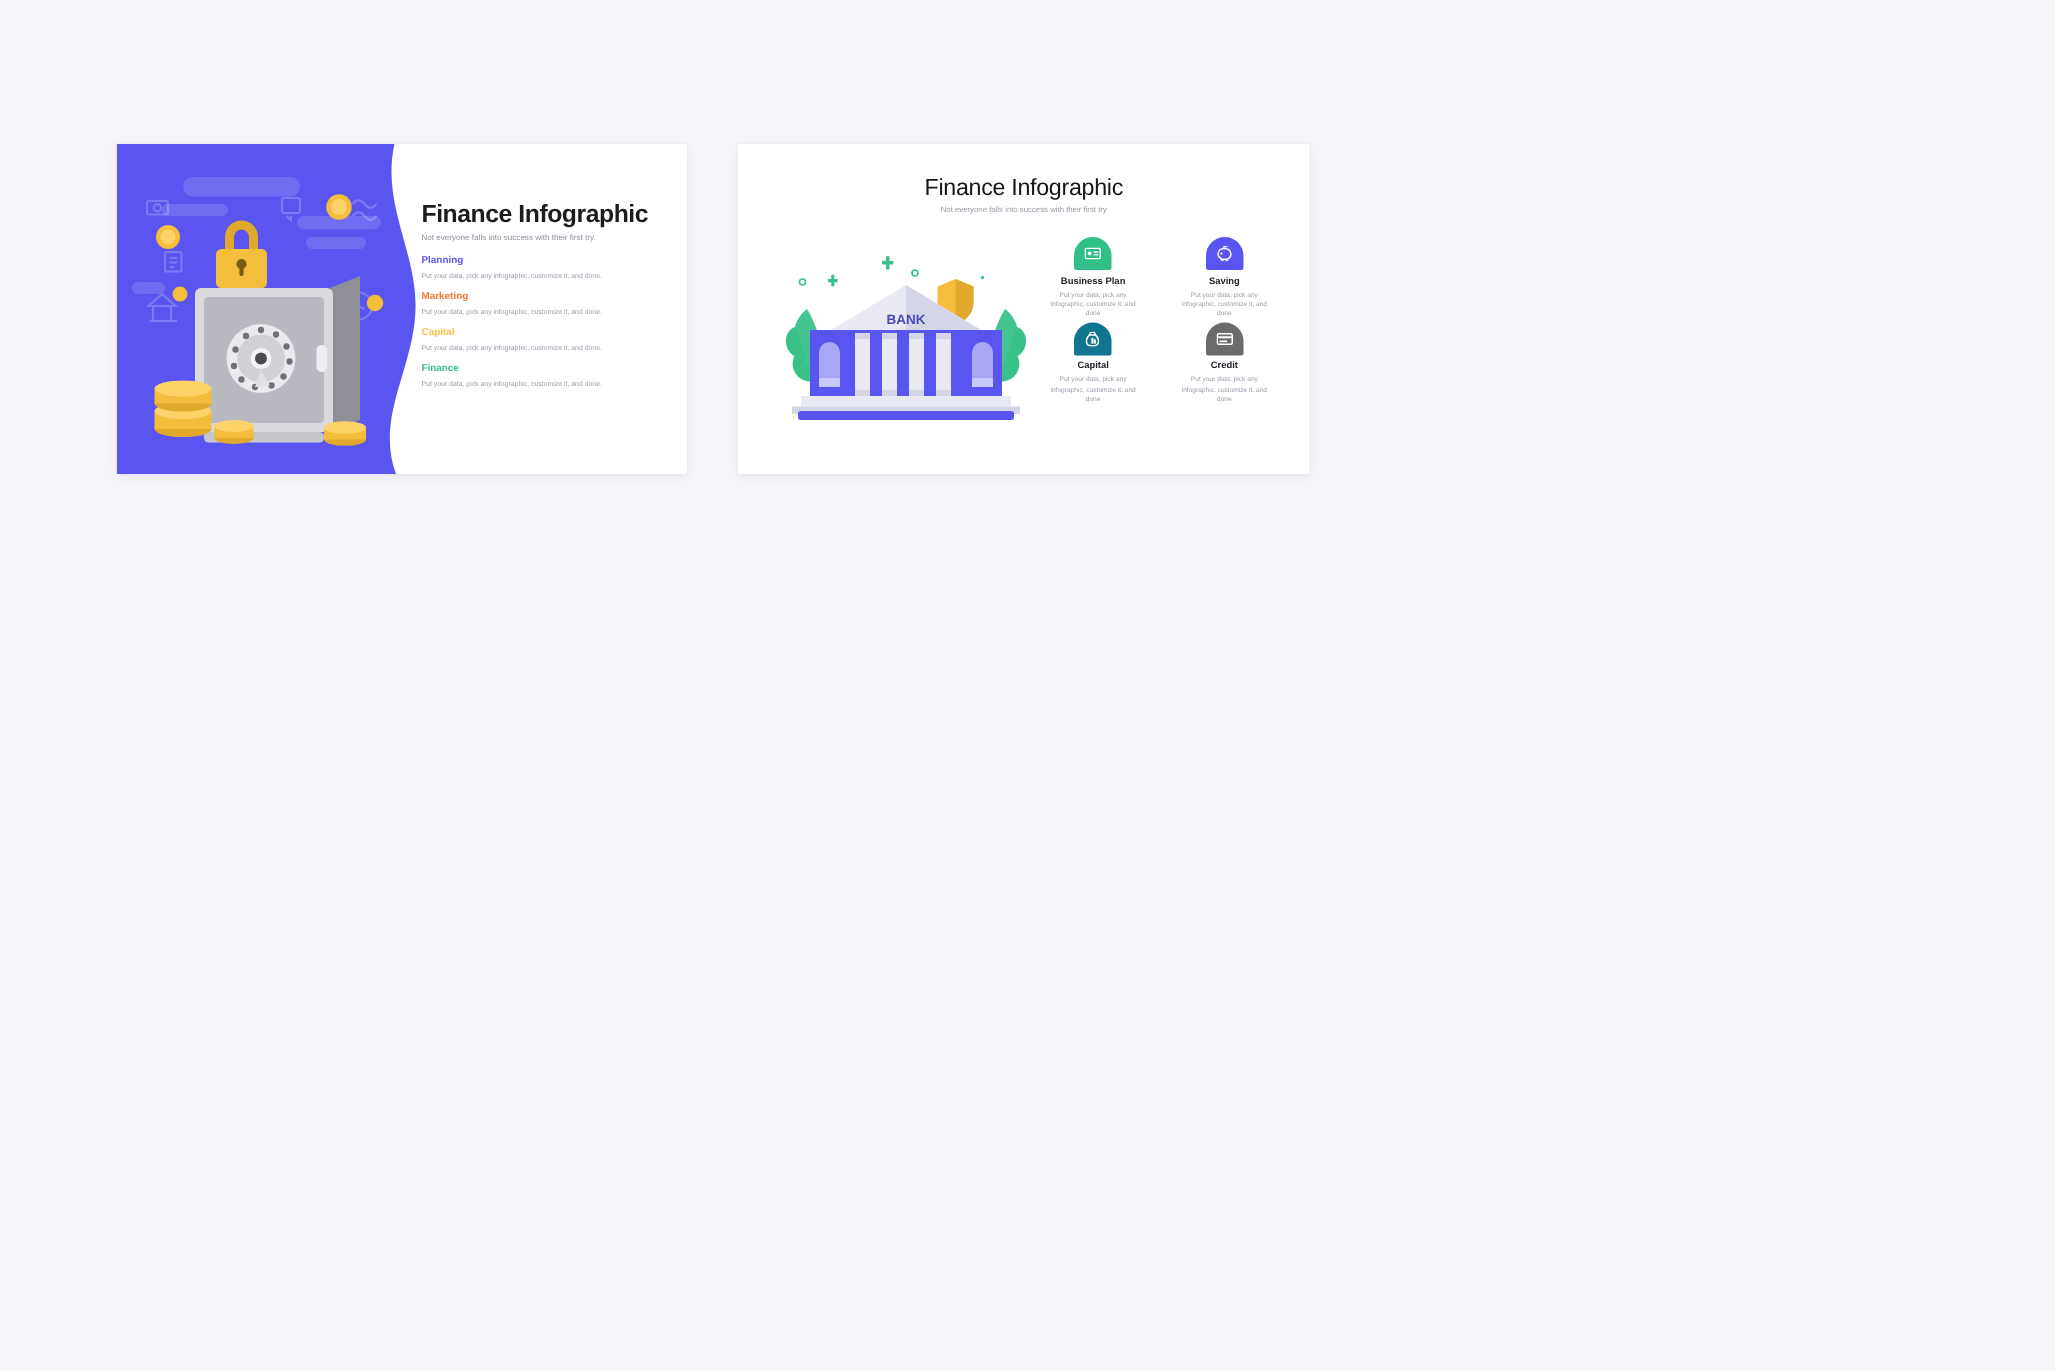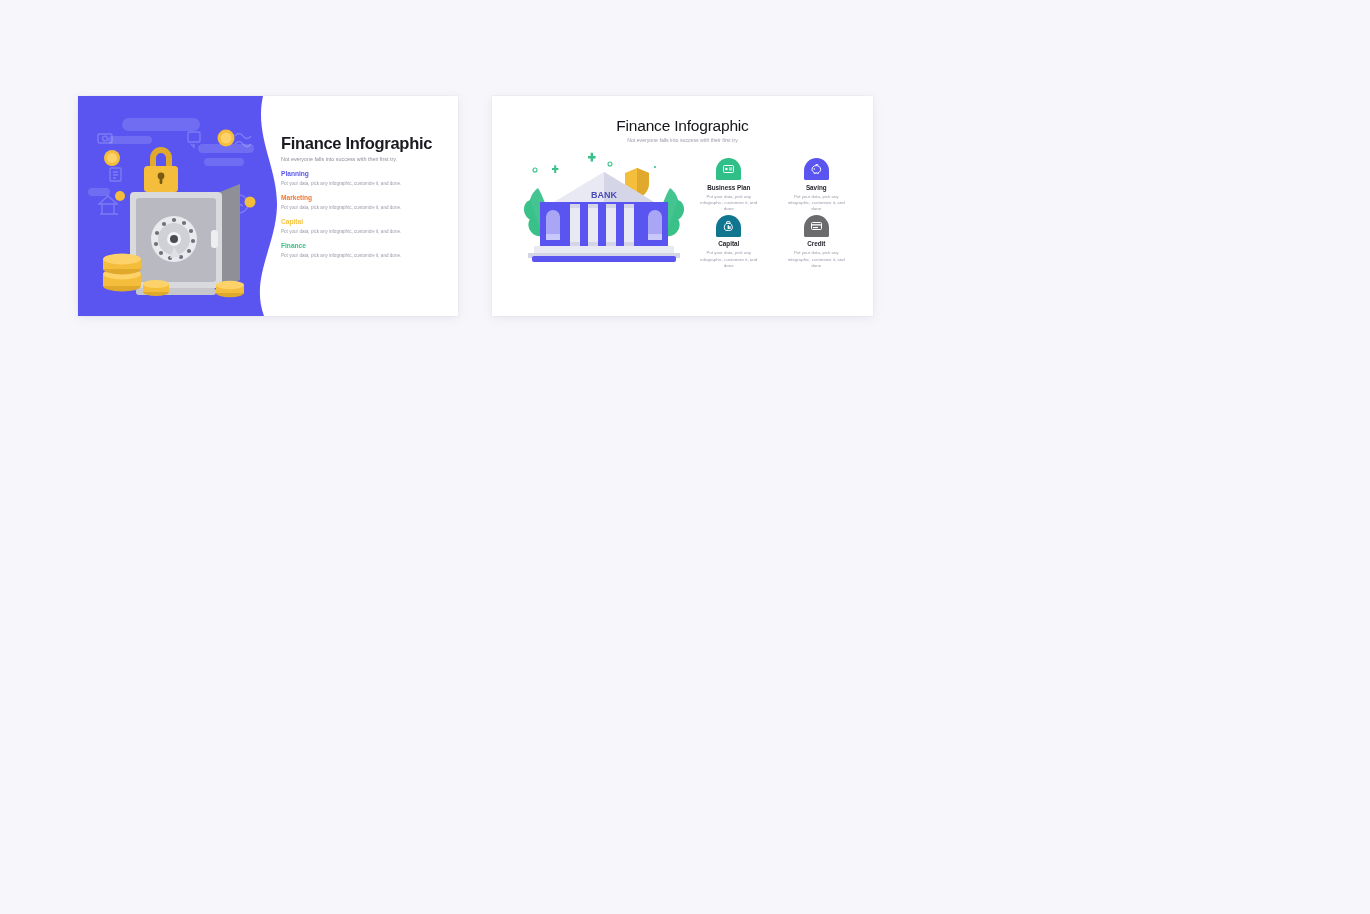--- a/index.html
+++ b/index.html
@@ -50,21 +50,21 @@
     overflow: hidden;
   }
   .c2-title {
     position: absolute; left: 0; right: 0; top: 21px; text-align: center;
     font-size: 15.5px; font-weight: 400; color: #15151b; letter-spacing: -0.2px;
   }
   .c2-sub {
     position: absolute; left: 0; right: 0; top: 41px; text-align: center;
     font-size: 5.2px; color: #9a9aa8;
   }
-  .bank-wrap { position: absolute; left: 32px; top: 54px; width: 160px; height: 115px; }
+  .bank-wrap { position: absolute; left: 32px; top: 72px; width: 160px; height: 115px; }
 
   .c2-grid {
     position: absolute; left: 198px; top: 62px;
     width: 165px;
     display: grid; grid-template-columns: 1fr 1fr; gap: 2px 10px;
   }
   .c2-cell { text-align: center; }
   .icon-dome {
     width: 25px; height: 22px; margin: 0 auto;
     border-radius: 12.5px 12.5px 1.5px 1.5px;

